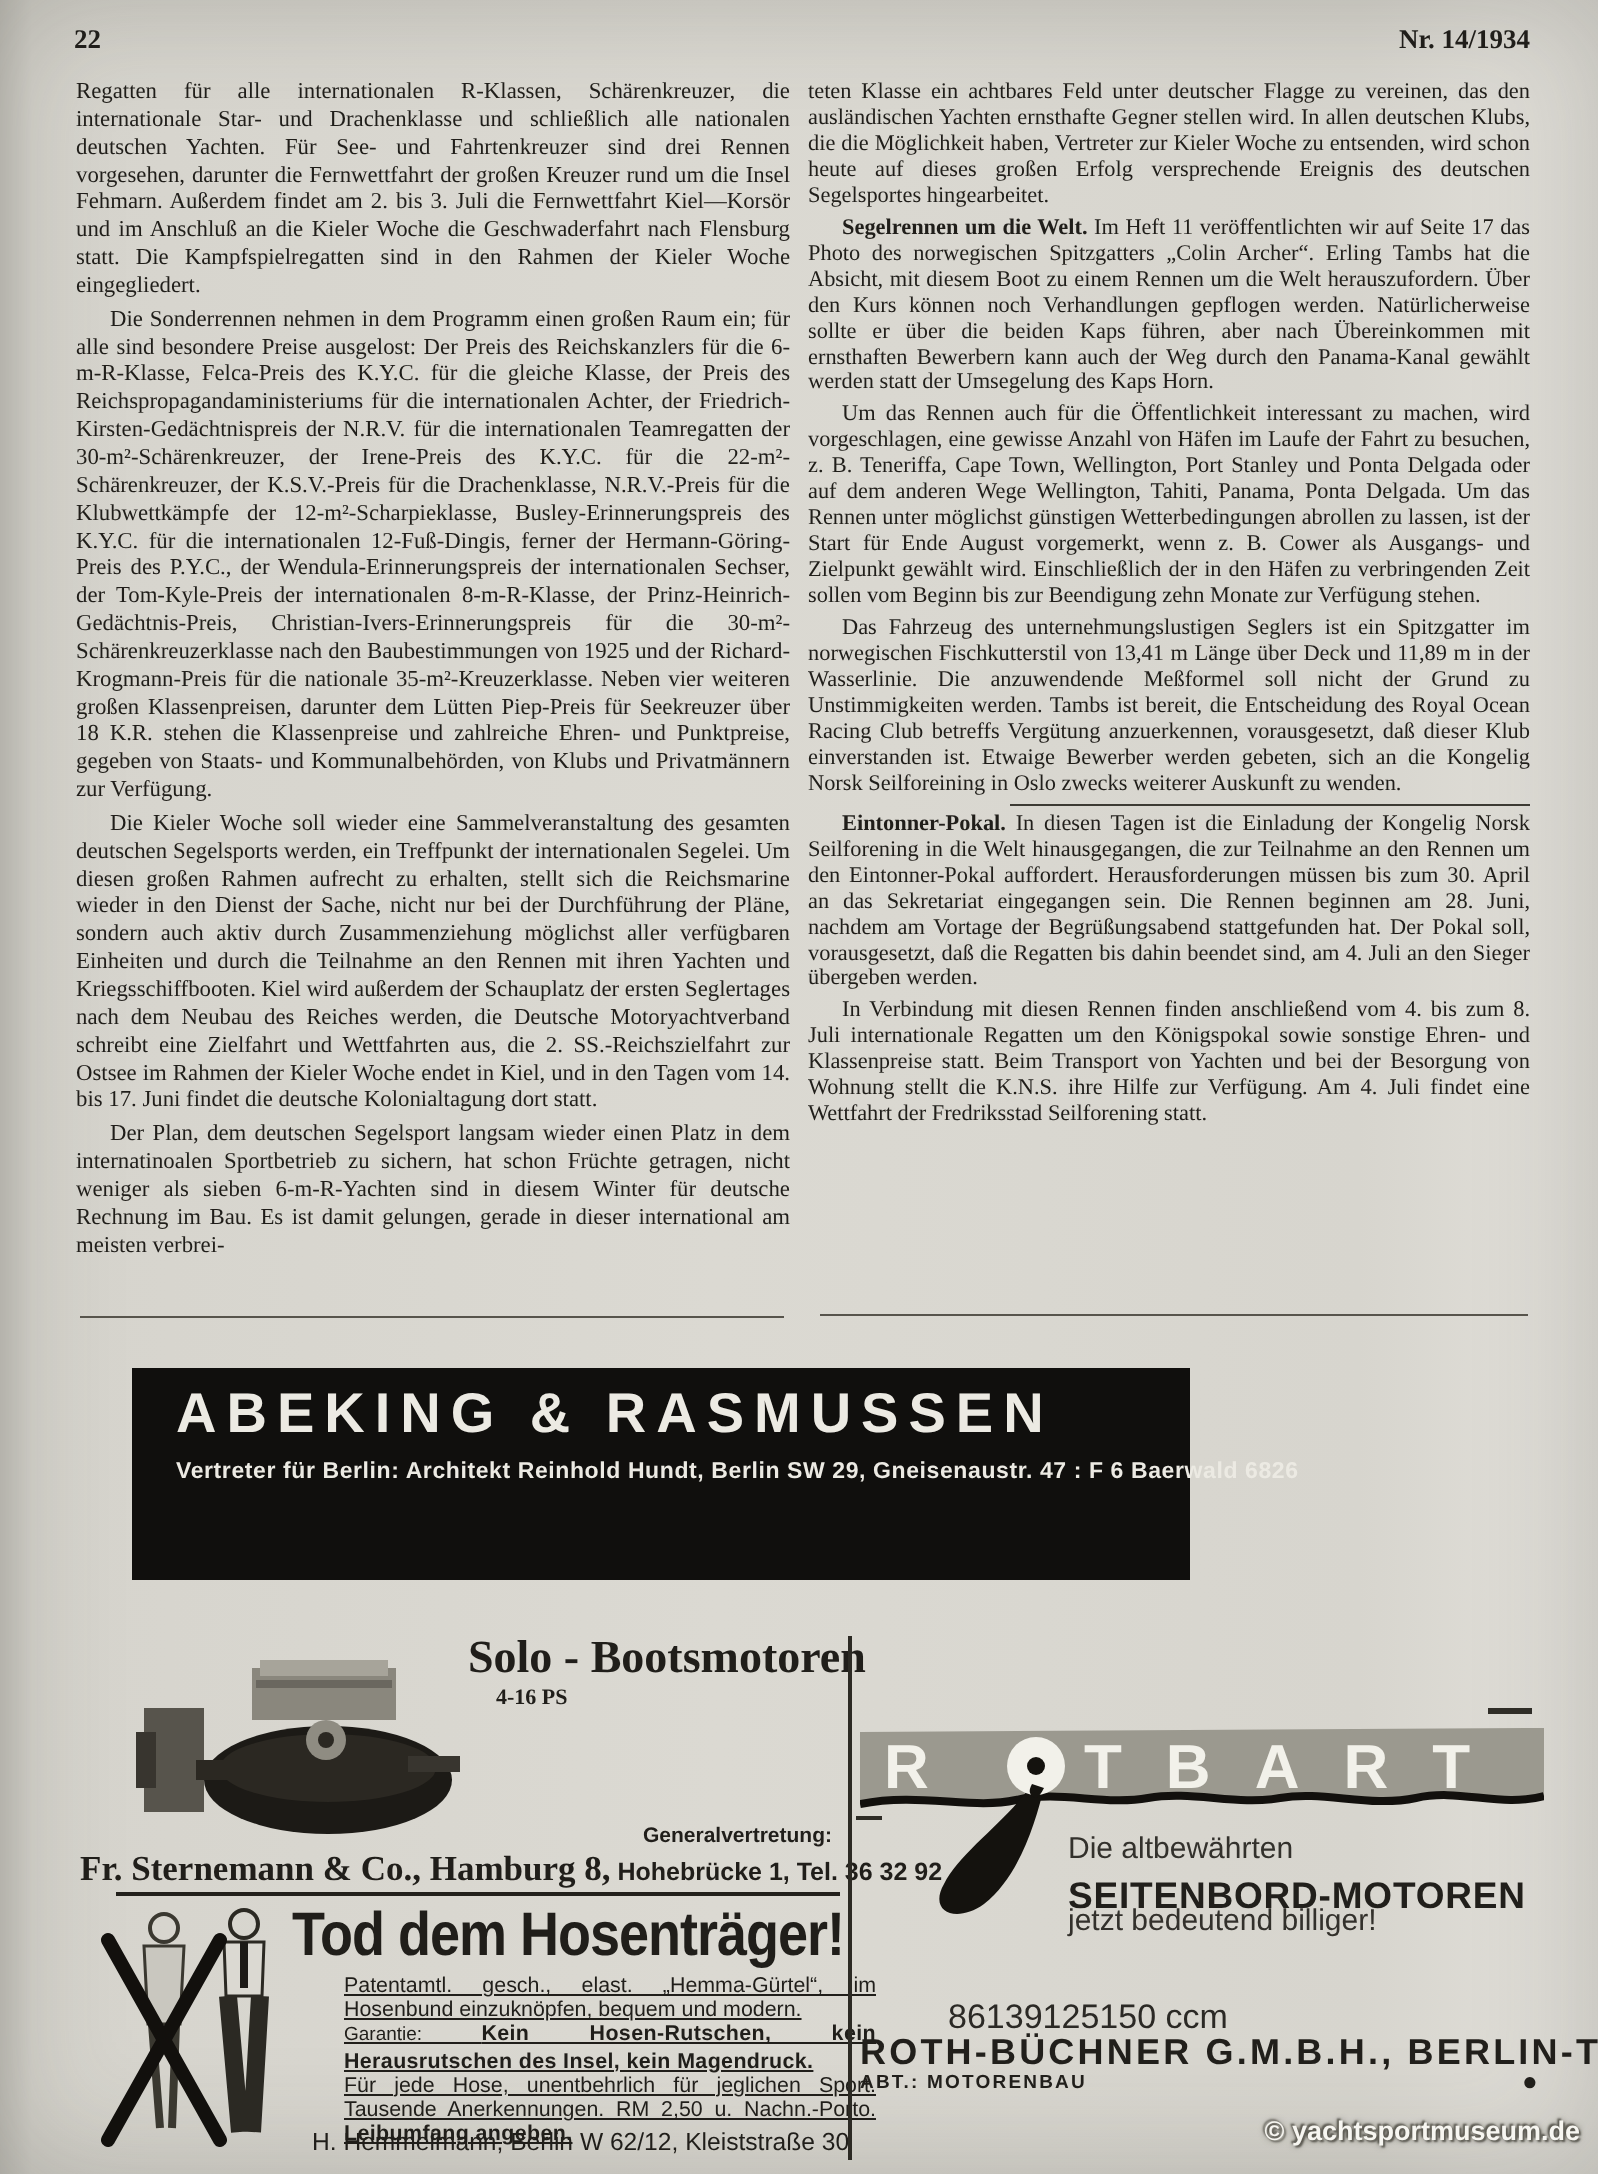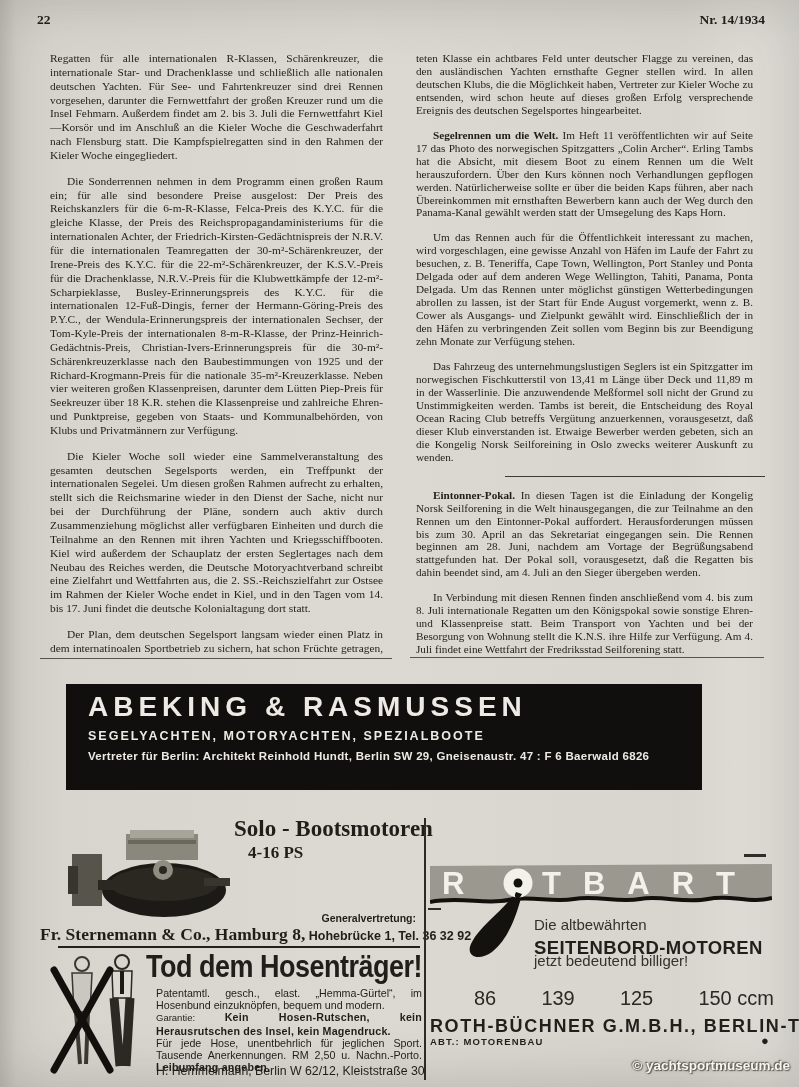--- a/index.html
+++ b/index.html
@@ -6,69 +6,69 @@
   .page{
     position:relative;width:799px;height:1087px;overflow:hidden;
     background:linear-gradient(90deg,#c6c4bd 0px,#d6d4cd 16px,#dbd9d2 45%,#d7d5ce 85%,#e2e0da 100%);
     box-shadow:inset 0 0 60px rgba(60,58,50,.25);
     font-family:"Liberation Serif", serif;color:#201e1a;
   }
   .hdr{position:absolute;top:12px;font-size:13.5px;font-weight:bold;}
   .hdr.pg{left:37px;}
   .hdr.issue{right:34px;}
   .col{position:absolute;top:40px;text-align:justify;overflow:hidden;}
-  .col p{margin:12px;}
+  .col p{margin:0;}
   .col p + p{margin-top:3px;}
   .col .ind{text-indent:17px;}
   .col.left{left:38px;width:357px;height:618px;font-size:11.4px;line-height:13.85px;}
   .col.right{left:404px;width:361px;height:620px;font-size:11.2px;line-height:12.95px;}
   .inline-rule{height:1px;background:#3c3a33;width:72%;margin:3px 0 3px auto;}
   .rule{position:absolute;height:1px;background:#57544c;}
   .rule.rl{left:40px;top:658px;width:352px;}
   .rule.rr{left:410px;top:657px;width:354px;}
   .dash{position:absolute;background:#2f2d27;}
 
   
-  .abeking{position:absolute;left:66px;top:684px;width:636px;height:106px;background:#100f0d;
+  .abeking{position:absolute;left:66px;top:684px;width:529px;height:106px;background:#100f0d;
     color:#eceae3;font-family:"Liberation Sans",sans-serif;box-sizing:border-box;padding:7px 0 0 22px;}
   .abeking .t1{font-size:28px;font-weight:bold;letter-spacing:5px;white-space:nowrap;}
   .abeking .t2{font-size:18.5px;font-weight:bold;letter-spacing:3px;margin-top:2px;white-space:nowrap;}
   .abeking .t3{font-size:12.5px;font-weight:bold;letter-spacing:2px;margin-top:6px;white-space:nowrap;}
   .abeking .t4{font-size:11.5px;font-weight:bold;letter-spacing:.3px;margin-top:7px;white-space:nowrap;}
 
   
   .solo{position:absolute;left:40px;top:816px;width:380px;height:130px;}
   .solo .engine{position:absolute;left:28px;top:12px;}
   .solo .title{position:absolute;left:194px;top:0px;font-size:23px;font-weight:bold;white-space:nowrap;}
-  .solo .power{position:absolute;left:208px;top:27px;font-size:17px;font-weight:bold;text-align:center;}
+  .solo .power{position:absolute;left:208px;top:27px;font-size:11px;font-weight:bold;text-align:center;}
   .solo .body{position:absolute;left:208px;top:49px;width:168px;font-size:10.6px;line-height:11.6px;}
   .solo .glabel{position:absolute;left:208px;top:96px;width:168px;text-align:right;
     font-family:"Liberation Sans",sans-serif;font-size:10.5px;font-weight:bold;}
   .solo .agent{position:absolute;left:0px;top:108px;white-space:nowrap;font-weight:bold;font-size:17.5px;}
   .solo .agent .addr{font-family:"Liberation Sans",sans-serif;font-size:12.5px;}
   .rule.solo-b{left:58px;top:946px;width:362px;height:2px;background:#23211c;}
 
   
   .hosen{position:absolute;left:40px;top:950px;width:382px;height:134px;font-family:"Liberation Sans",sans-serif;}
   .hosen .figs{position:absolute;left:10px;top:2px;}
   .hosen .title{position:absolute;left:106px;top:0px;font-size:27px;font-weight:bold;letter-spacing:-.5px;
     transform:scaleY(1.14);transform-origin:top left;white-space:nowrap;}
-  .hosen .body{position:absolute;left:116px;top:37px;width:266px;font-size:10.7px;line-height:12.2px;text-align:justify;}
+  .hosen .body{position:absolute;left:132px;top:37px;width:266px;font-size:10.7px;line-height:12.2px;text-align:justify;text-decoration:underline;}
   .hosen .body b{letter-spacing:.2px;}
   .hosen .contact{position:absolute;left:116px;top:114px;font-size:12.3px;white-space:nowrap;}
   .vrule{position:absolute;left:424px;top:818px;width:2px;height:262px;background:#2c2a24;}
 
   
   .rotbart{position:absolute;left:430px;top:858px;width:342px;height:212px;font-family:"Liberation Sans",sans-serif;}
   .rotbart svg{position:absolute;left:0;top:0;}
   .rotbart .tag1{position:absolute;left:104px;top:58px;font-size:15px;color:#33312c;}
   .rotbart .prod{position:absolute;left:104px;top:79px;font-size:18.5px;font-weight:bold;letter-spacing:.4px;white-space:nowrap;color:#211f1b;}
   .rotbart .tag2{position:absolute;left:104px;top:94px;font-size:15px;color:#33312c;}
-  .rotbart .sizes{position:absolute;left:44px;top:129px;width:300px;display:flex;justify-content:space-between;
-    font-size:20px;color:#2b2925;}
+  .rotbart .sizes{position:absolute;left:44px;top:141px;width:300px;display:flex;
+    font-size:17px;color:#2b2925;}
   .rotbart .company{position:absolute;left:0px;top:158px;font-size:18px;font-weight:bold;letter-spacing:1.6px;white-space:nowrap;color:#211f1b;}
   .rotbart .dept{position:absolute;left:0px;top:178px;width:340px;font-size:9.5px;font-weight:bold;letter-spacing:1.1px;color:#211f1b;}
   .rotbart .dept .dot{float:right;font-size:13px;line-height:10px;}
 
   .watermark{position:absolute;right:9px;top:1058px;font-family:"Liberation Sans",sans-serif;
     font-size:13.5px;font-weight:bold;color:#f7f6f1;
     text-shadow:1px 1px 1px #5b5951, -1px -1px 1px #5b5951, 0 0 3px #6b6961;}
 </style>
 </head>
 <body>
@@ -93,21 +93,20 @@
     <div class="inline-rule"></div>
     <p class="ind"><b>Eintonner-Pokal.</b> <span>In diesen Tagen ist die Einladung der Kongelig Norsk Seilforening in die Welt hinausgegangen, die zur Teilnahme an den Rennen um den Eintonner-Pokal auffordert. Herausforderungen müssen bis zum 30. April an das Sekretariat eingegangen sein. Die Rennen beginnen am 28. Juni, nachdem am Vortage der Begrüßungsabend stattgefunden hat. Der Pokal soll, vorausgesetzt, daß die Regatten bis dahin beendet sind, am 4. Juli an den Sieger übergeben werden.</span></p>
     <p class="ind">In Verbindung mit diesen Rennen finden anschließend vom 4. bis zum 8. Juli internationale Regatten um den Königspokal sowie sonstige Ehren- und Klassenpreise statt. Beim Transport von Yachten und bei der Besorgung von Wohnung stellt die K.N.S. ihre Hilfe zur Verfügung. Am 4. Juli findet eine Wettfahrt der Fredriksstad Seilforening statt.</p>
   </div>
 
   <div class="rule rl"></div>
   <div class="rule rr"></div>
 
   <div class="abeking">
     <div class="t1">ABEKING &amp; RASMUSSEN</div>
-    <div class="t3">SEGELYACHTEN, MOTORYACHTEN, SPEZIALBOOTE</div>
     <div class="t4">Vertreter für Berlin: Architekt Reinhold Hundt, Berlin SW 29, Gneisenaustr. 47 : F 6 Baerwald 6826</div>
   </div>
 
   <div class="solo">
     <svg class="engine" width="168" height="96" viewBox="0 0 168 96">
       <rect x="4" y="26" width="30" height="52" fill="#57544c"></rect>
       <rect x="0" y="38" width="10" height="28" fill="#38352f"></rect>
       <rect x="58" y="6" width="72" height="26" fill="#8a877d"></rect>
       <rect x="62" y="2" width="64" height="8" fill="#a7a49a"></rect>
       <rect x="60" y="12" width="68" height="4" fill="#6a675f"></rect>

